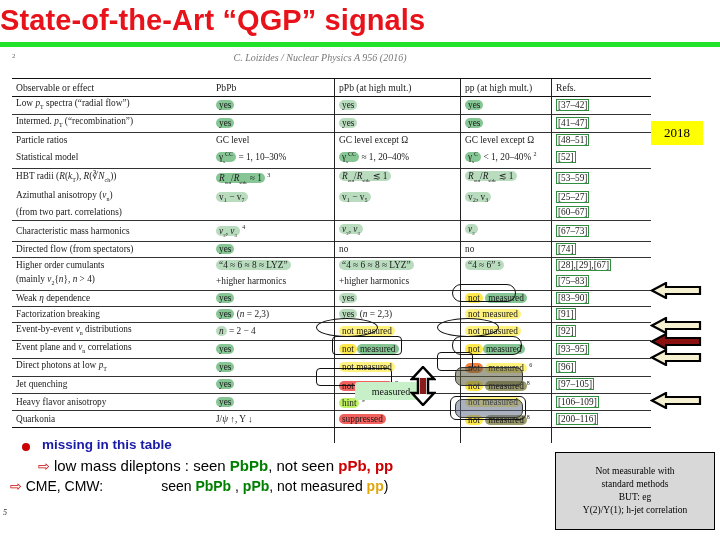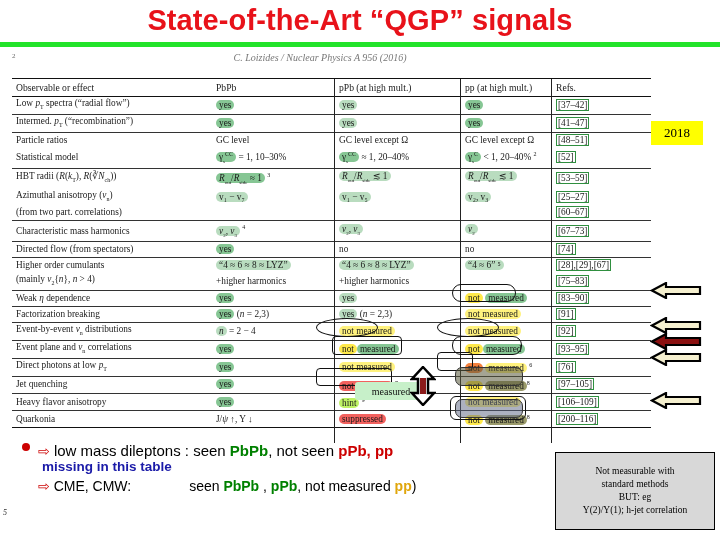--- a/index.html
+++ b/index.html
@@ -3,21 +3,21 @@
 <meta charset="utf-8">
 <style>
   html,body{margin:0;padding:0;}
   body{
     width:720px;height:540px;background:#ffffff;overflow:hidden;
     font-family:"Liberation Serif", serif;
     position:relative;
   }
   
   #title{
-    position:absolute;left:0;top:4px;width:720px;text-align:center;
+    position:absolute;left:0;top:4px;width:720px;text-align:left;
     font-family:"Liberation Sans", sans-serif;
     font-weight:bold;font-size:29px;color:#e8121a;letter-spacing:.1px;
     white-space:nowrap;
   }
   #title-rule{
     position:absolute;left:0;top:42px;width:720px;height:5px;background:#22e32a;
   }
   
   #paper-pageno{
     position:absolute;left:12px;top:52px;font-size:7px;color:#6a6a6a;
@@ -82,21 +82,21 @@
   #bullets{position:absolute;left:10px;top:437px;width:540px;}
   .bline{white-space:nowrap;}
   #b0{font-family:"Liberation Sans", sans-serif;font-weight:bold;font-size:13.5px;
       color:#1a1aa8;margin-left:32px;}
   #bdot{position:absolute;left:12px;top:6px;width:8px;height:8px;border-radius:50%;
         background:#cc0000;}
   .arrw{color:#cc0000;font-size:14px;}
   #b1{font-family:"Liberation Sans", sans-serif;font-size:15px;color:#000;
       margin-left:28px;margin-top:5px;}
   #b2{font-family:"Liberation Sans", sans-serif;font-size:14px;color:#000;
-      margin-left:28px;margin-top:4px;}
+      margin-top:4px;}
   #b3{font-family:"Liberation Sans", sans-serif;font-weight:bold;font-size:14px;
       color:#e32bc0;margin-left:28px;margin-top:4px;}
   .bold{font-weight:bold;}
   .green{color:#008000;}
   .red{color:#cc0000;}
   .gold{color:#e0a60c;}
   #slideno{position:absolute;left:3px;top:508px;font-size:8px;color:#333;
            font-style:italic;}
   
   #notebox{
@@ -245,21 +245,21 @@
       <td class="c2 vline"><span class="hl y">not</span><span class="hl g">measured</span></td>
       <td class="c3 vline"><span class="hl y">not</span><span class="hl g">measured</span></td>
       <td class="c4 vline"><span class="refbox">[93–95]</span></td>
     </tr>
 
     <tr class="rule">
       <td class="c0">Direct photons at low <i>p</i><sub style="font-size:6px">T</sub></td>
       <td class="c1"><span class="hl g">yes</span></td>
       <td class="c2 vline"><span class="hl yl">not measured</span></td>
       <td class="c3 vline"><span class="hl o">not</span> <span class="hl yl">measured</span> <sup>6</sup></td>
-      <td class="c4 vline"><span class="refbox">[76]</span></td>
+      <td class="c4 vline"><span class="refbox">[96]</span></td>
     </tr>
 
     <tr class="rule">
       <td class="c0">Jet quenching</td>
       <td class="c1"><span class="hl g">yes</span></td>
       <td class="c2 vline"><span class="hl r">not observed</span> <sup>7</sup></td>
       <td class="c3 vline"><span class="hl y">not</span> <span class="hl gr">measured</span><sup>8</sup></td>
       <td class="c4 vline"><span class="refbox">[97–105]</span></td>
     </tr>
 
@@ -324,26 +324,26 @@
 </svg>
 <svg class="larrow" style="left:650px;top:349px;" viewBox="0 0 52 17">
   <polygon points="2,8.5 16,1 16,5 50,5 50,12 16,12 16,16" fill="#f5f0cf" stroke="#000" stroke-width="2.2"></polygon>
 </svg>
 <svg class="larrow" style="left:650px;top:392px;" viewBox="0 0 52 17">
   <polygon points="2,8.5 16,1 16,5 50,5 50,12 16,12 16,16" fill="#f5f0cf" stroke="#000" stroke-width="2.2"></polygon>
 </svg>
 
 <div id="bullets">
   <div id="bdot"></div>
+  <div id="b0" class="bline">missing in this table</div>
+
   <div id="b1" class="bline">
     <span class="arrw">⇨</span>
     <span>low mass dileptons : seen </span><span class="bold green">PbPb</span><span>, not seen </span><span class="bold red">pPb, pp</span>
   </div>
-
-  <div id="b0" class="bline">missing in this table</div>
 
   <div id="b2" class="bline">
     <span class="arrw">⇨</span>
     <span>CME, CMW:</span><span style="display:inline-block;width:58px"></span><span>seen </span><span class="bold green">PbPb</span><span> , </span><span class="bold green">pPb</span><span>, not measured </span><span class="bold gold">pp</span><span>)</span>
   </div>
 
 </div>
 
 <div id="slideno">5</div>
 

